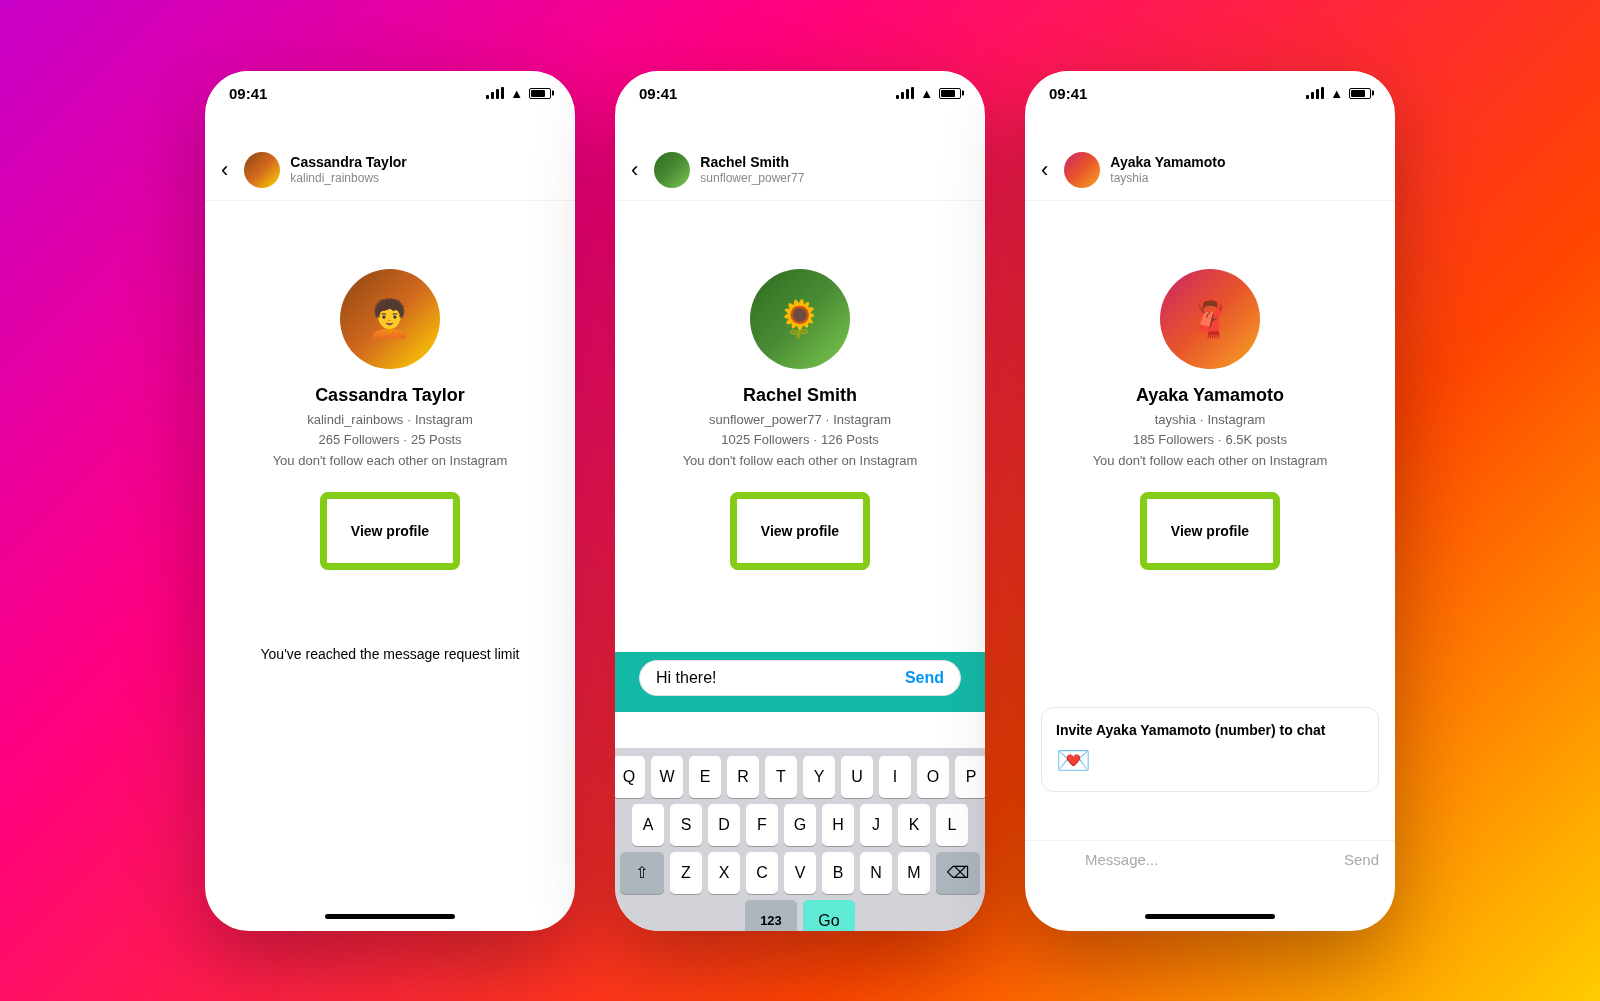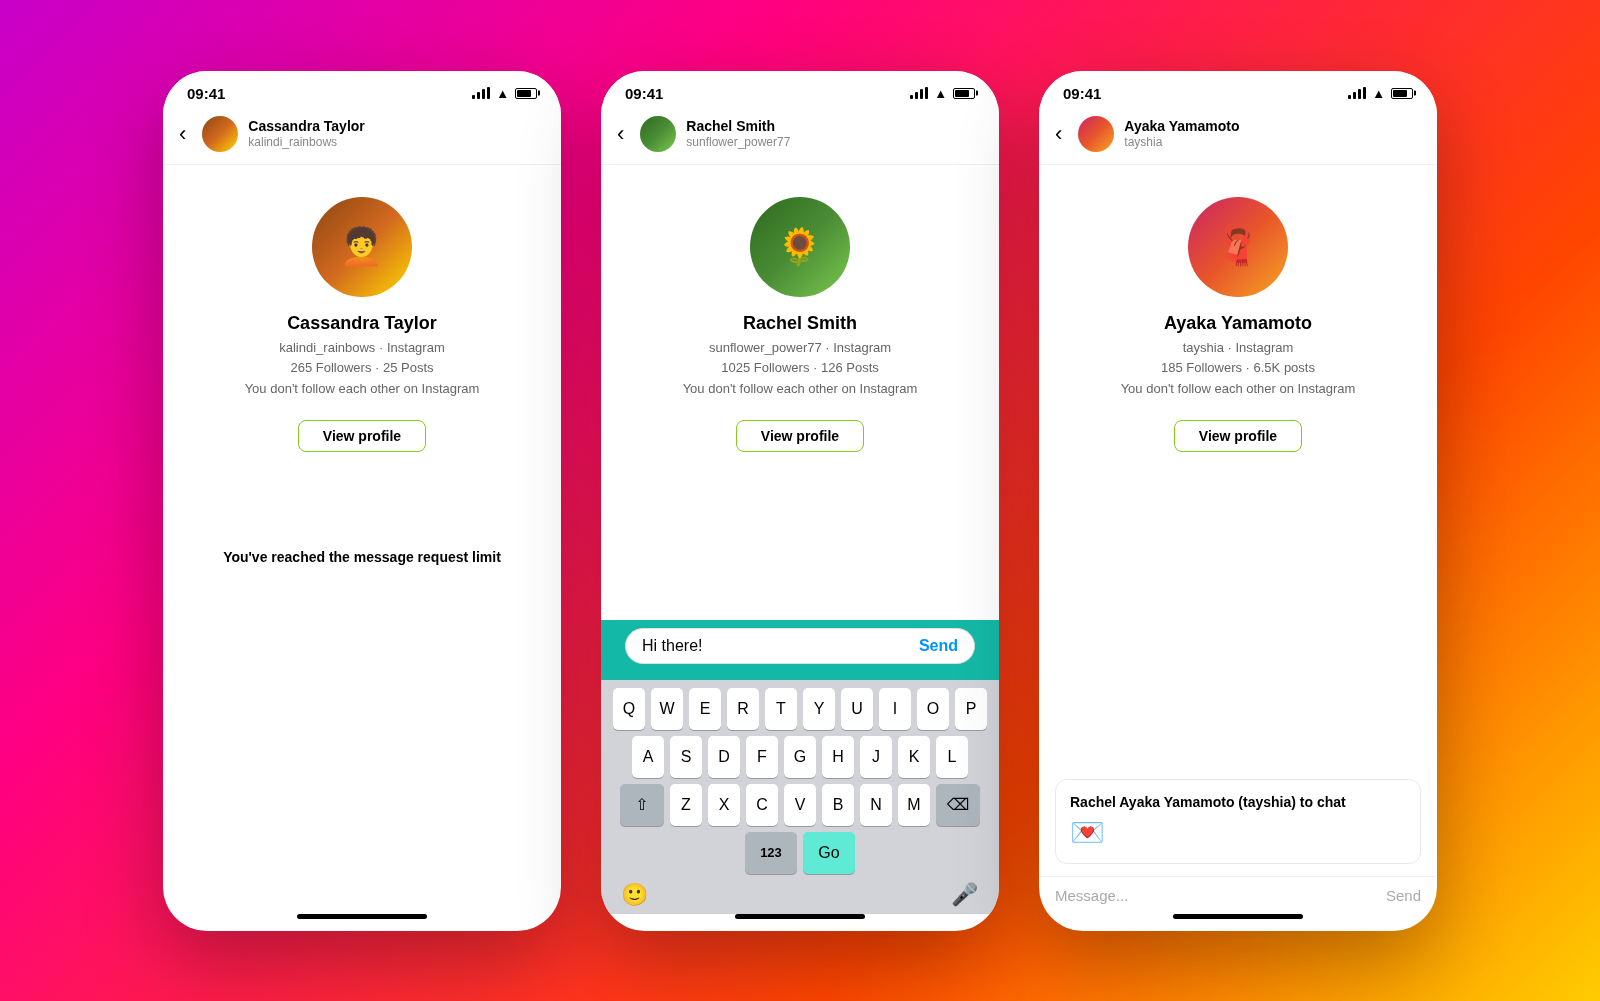--- a/index.html
+++ b/index.html
@@ -10,29 +10,30 @@
       background: linear-gradient(135deg, #c800c8 0%, #ff0080 30%, #ff4500 70%, #ffcc00 100%);
       display: flex;
       align-items: center;
       justify-content: center;
       gap: 40px;
       font-family: -apple-system, BlinkMacSystemFont, 'SF Pro Display', 'Segoe UI', sans-serif;
       overflow: hidden;
     }
 
     .phone {
-      width: 398px;
+      width: 370px;
       height: 860px;
       background: #fff;
       border-radius: 44px;
       overflow: hidden;
       position: relative;
       box-shadow: 0 30px 80px rgba(0,0,0,0.3);
       display: flex;
       flex-direction: column;
+      gap: 36px;
     }
 
     
     .status-bar {
       display: flex;
       justify-content: space-between;
       align-items: center;
       padding: 14px 24px 6px;
       background: #fff;
     }
@@ -172,38 +173,38 @@
       text-align: center;
     }
     .profile-meta {
       font-size: 13px;
       color: #666;
       text-align: center;
       line-height: 1.6;
     }
     .view-profile-btn {
       margin-top: 20px;
-      padding: 7px 24px;
-      border: 1px solid #84cc16;
+      padding: 24px 24px;
+      border: 7px solid #84cc16;
       border-radius: 8px;
       background: #fff;
       font-size: 14px;
       font-weight: 600;
       color: #000;
       cursor: pointer;
     }
 
     
     .message-limit {
       padding: 20px 24px 30px;
       text-align: center;
     }
     .message-limit-title {
       font-size: 14px;
-      font-weight: 700;
+      font-weight: 400;
       color: #000;
       margin-bottom: 6px;
     }
     .message-limit-text {
       font-size: 12px;
       color: #888;
       line-height: 1.5;
     }
 
     
@@ -326,20 +327,21 @@
       display: flex;
       align-items: center;
       padding: 10px 16px;
       border-top: 1px solid #f0f0f0;
       gap: 10px;
     }
     .bottom-message-input {
       flex: 1;
       font-size: 15px;
       color: #aaa;
+      margin-left: 44px;
     }
     .bottom-send {
       font-size: 15px;
       color: #aaa;
     }
   </style>
 </head>
 <body>
 
 <div class="phone">
@@ -536,21 +538,21 @@
       <span>tayshia</span> · <span>Instagram</span><br>
       <span>185 Followers</span> · <span>6.5K posts</span><br>
       <span>You don't follow each other on Instagram</span>
     </div>
     <button class="view-profile-btn">View profile</button>
   </div>
 
   <div style="flex:1; background:#fff;"></div>
 
   <div class="invite-section">
-    <div class="invite-title">Rachel Ayaka Yamamoto (tayshia) to chat</div>
+    <div class="invite-title">Invite Ayaka Yamamoto (number) to chat</div>
     <div class="invite-body">
       <span class="invite-icon">💌</span>
     </div>
   </div>
 
   <div class="bottom-message-bar">
     <span class="bottom-message-input">Message...</span>
     <span class="bottom-send">Send</span>
   </div>
 

